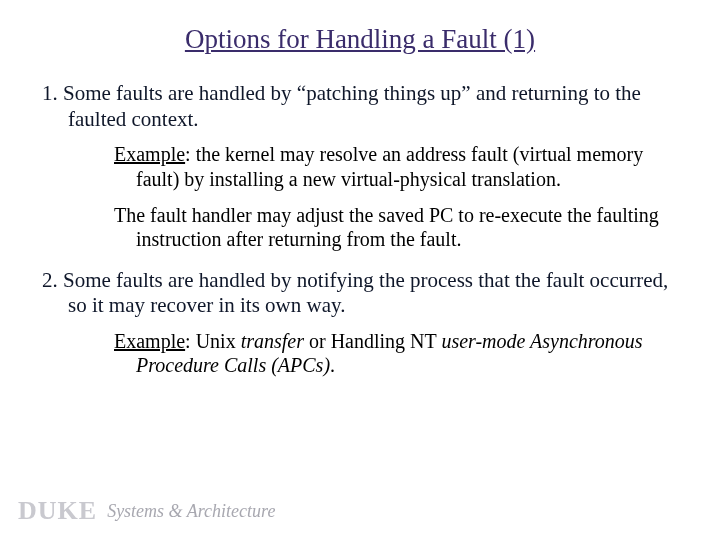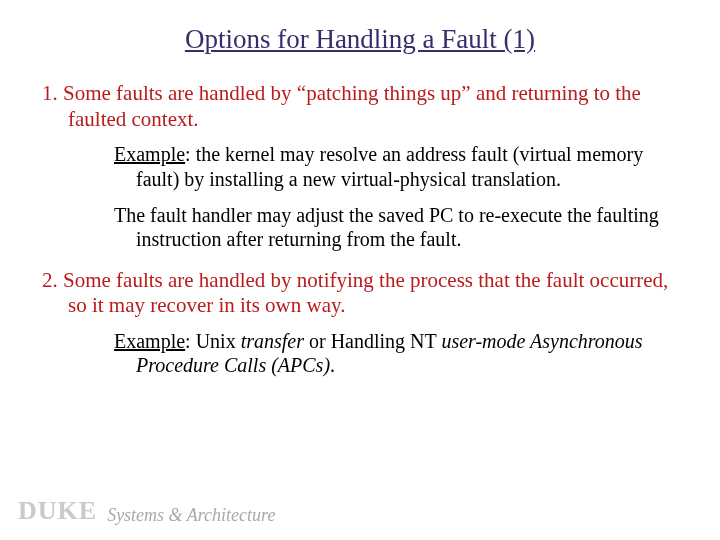--- a/index.html
+++ b/index.html
@@ -18,42 +18,42 @@
   .title {
     text-align: center;
     font-size: 27px;
     color: #3a2c6b;
     text-decoration: underline;
     margin-bottom: 26px;
     font-weight: normal;
   }
   .point {
     font-size: 21px;
-    color: #b91c1c;
+    color: #0f172a;
     margin-bottom: 10px;
     padding-left: 26px;
     text-indent: -26px;
     line-height: 1.22;
   }
   .sub {
     font-size: 20px;
     color: #000;
     margin: 8px 0 12px 72px;
     padding-left: 22px;
     text-indent: -22px;
     line-height: 1.22;
   }
   .ul { text-decoration: underline; }
   .it { font-style: italic; }
   .footer {
     position: absolute;
     left: 18px;
     bottom: 14px;
     display: flex;
-    align-items: flex-end;
+    align-items: center;
     gap: 10px;
   }
   .duke {
     font-family: Georgia, "Times New Roman", serif;
     font-weight: bold;
     font-size: 26px;
     color: #c9c9cf;
     letter-spacing: 1px;
   }
   .sysarch {

